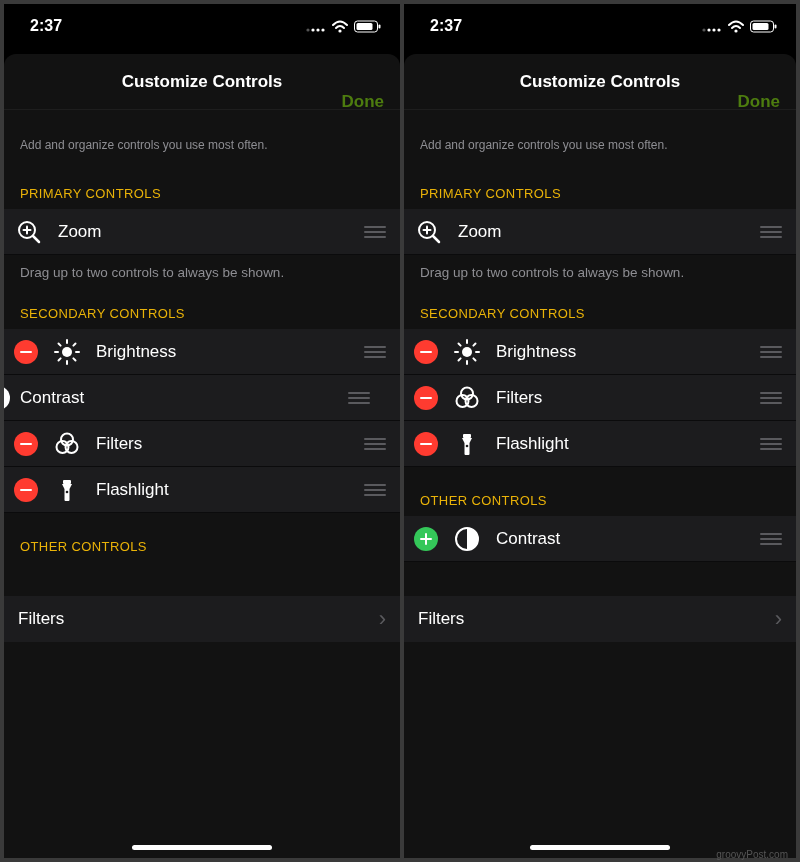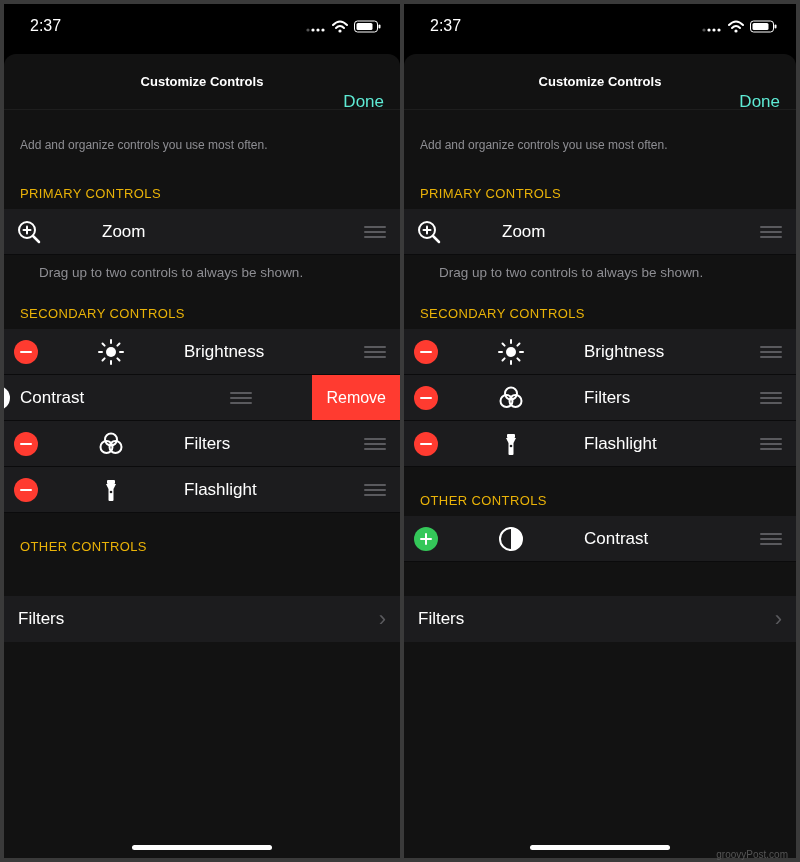--- a/index.html
+++ b/index.html
@@ -18,71 +18,70 @@
     margin: 0; overflow: hidden;
   }
   .phone + .phone { border-left: 4px solid #3a3a3a; }
 
   
   .statusbar {
     height: 44px; display: flex; align-items: center;
     justify-content: space-between;
     padding: 0 18px 0 26px; color: #fff;
   }
-  .sb-time { font-size: 16px; font-weight: 400; }
+  .sb-time { font-size: 16px; font-weight: 700; }
   .sb-right { display: flex; align-items: center; gap: 6px; }
   .sb-right svg { display: block; }
 
   
   .sheet {
     background: #121212; border-radius: 12px 12px 0 0;
     margin-top: 6px; min-height: calc(100% - 50px);
     position: relative;
   }
   .sheet::before {
     content: ""; position: absolute; left: 8px; right: 8px;
     top: -8px; height: 10px; background: #2c2c2e;
     border-radius: 10px 10px 0 0; z-index: -1;
   }
   .navbar {
     height: 56px; display: flex; align-items: center;
     justify-content: center; position: relative;
     border-bottom: 1px solid rgba(255,255,255,0.05);
   }
-  .nav-title { font-size: 13px; font-weight: 600; color: #fff; }
+  .nav-title { font-size: 17px; font-weight: 600; color: #fff; }
   .nav-done {
     position: absolute; right: 16px; top: 0; bottom: 0;
     display: flex; align-items: center;
-    color: #5eead4; font-size: 17px; font-weight: 400;
+    color: #4d7c0f; font-size: 17px; font-weight: 700;
     cursor: pointer;
     margin-top: 40px;
   }
 
   .desc {
     padding: 28px 16px 8px 16px;
     color: #8e8e93; font-size: 12px;
   }
 
   .section-header {
     padding: 26px 16px 8px 16px;
     color: #eab308; font-size: 13px; letter-spacing: 0.4px;
     text-transform: uppercase;
   }
   .section-footer {
     padding: 10px 16px 0 16px;
-    color: #8e8e93; font-size: 13.5px; margin-left: 19px;
+    color: #8e8e93; font-size: 13.5px;
   }
 
   .row {
     background: #1c1c1e; height: 46px;
     display: flex; align-items: center;
     padding: 0 14px 0 10px;
     border-bottom: 1px solid rgba(0,0,0,0.6);
     position: relative;
-    gap: 44px;
   }
   .row:last-child { border-bottom: none; }
 
   .edit-btn {
     width: 24px; height: 24px; border-radius: 50%;
     display: flex; align-items: center; justify-content: center;
     flex: 0 0 24px; margin-right: 14px; cursor: pointer;
   }
   .edit-btn.remove { background: #ff3b30; }
   .edit-btn.add    { background: #34c759; }
@@ -269,21 +268,20 @@
       <div class="row swiped" style="overflow:hidden">
         <div class="swipe-content">
           <span class="peek-circle"></span>
           <span class="label" style="padding-left:10px">Contrast</span>
           <span class="drag-handle" style="margin-right:12px">
               <span></span>
               <span></span>
               <span></span>
             </span>
         </div>
-        <div class="remove-btn">Remove</div>
       </div>
 
       <div class="row">
         <span class="edit-btn remove">
             <span class="bar"></span>
           </span>
         <span class="icon">
             <svg width="26" height="26">
               <use href="#ic-filters"></use>
             </svg>

